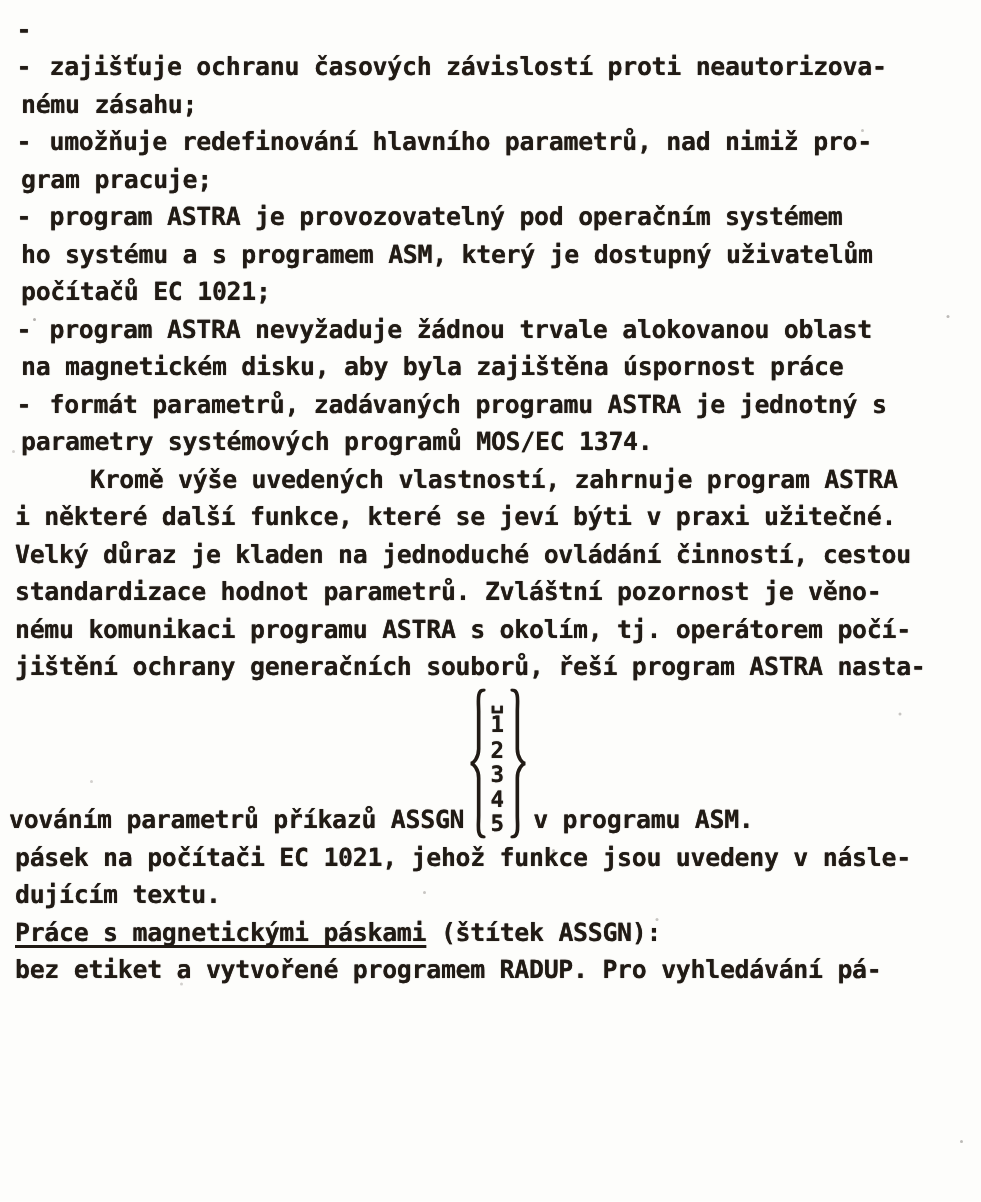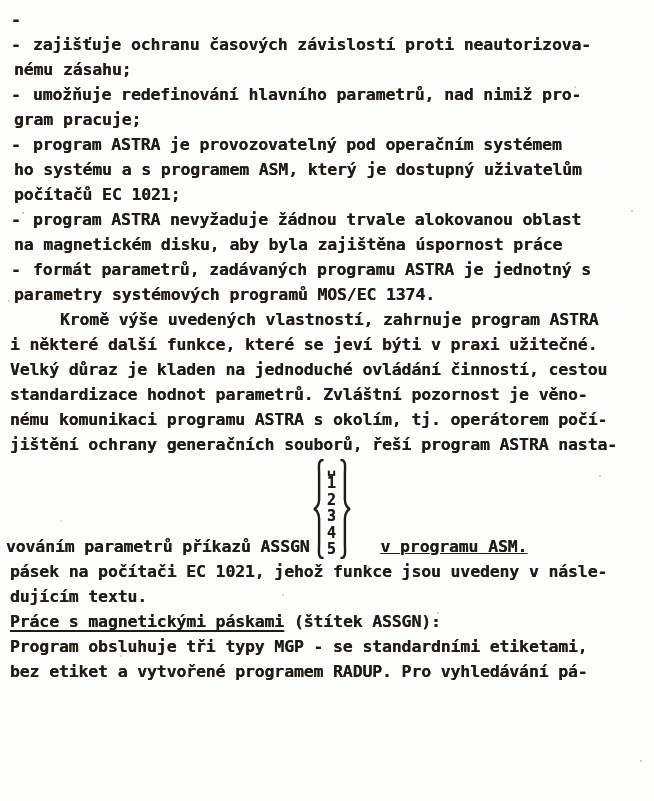--- a/index.html
+++ b/index.html
@@ -70,21 +70,21 @@
   .brace-svg { display: block; }
   .brace-stack {
     display: flex;
     flex-direction: column;
     align-items: center;
     width: 16px;
     font-size: 15px;
     line-height: 16.4px;
     white-space: pre;
   }
-  .after-text { margin-left: 29px; text-decoration: underline; }
+  .after-text { margin-left: 4px; }
 </style>
 </head>
 <body>
 
 <div class="page">
   <div id="doc">
       <div class="line b1"><span class="dash">-</span></div>
       <div class="line b1"><span class="dash">-</span><span>zajišťuje ochranu časových závislostí proti neautorizova-</span></div>
       <div class="line bc"><span>nému zásahu;</span></div>
       <div class="line b1"><span class="dash">-</span><span>umožňuje redefinování hlavního parametrů, nad nimiž pro-</span></div>
@@ -111,16 +111,15 @@
           <span class="brace-stack"><span>␣</span><span>1</span><span>2</span><span>3</span><span>4</span><span>5</span></span>
           <svg width="12" height="100" viewBox="0 0 11 99" class="brace-svg">
             <path d="M10 1 C5.2 1 6.6 9 6.6 15 L6.6 40 C6.6 46 3 49.5 1.2 49.5 C3 49.5 6.6 53 6.6 59 L6.6 84 C6.6 90 5.2 98 10 98" fill="none" stroke="#211b15" stroke-width="2.4" stroke-linecap="round" transform="translate(11,0) scale(-1,1)"></path>
           </svg>
         </span>
         <span class="after-text">v programu ASM.</span>
       </div>
       <div class="line fl"><span>pásek na počítači EC 1021, jehož funkce jsou uvedeny v násle-</span></div>
       <div class="line fl"><span>dujícím textu.</span></div>
       <div class="line fl"><span class="uline">Práce s magnetickými páskami</span><span> (štítek ASSGN):</span></div>
-      <div class="line fl"><span>Program obsluhuje tři typy MGP - se standardními etiketami,</span></div>
       <div class="line fl"><span>bez etiket a vytvořené programem RADUP. Pro vyhledávání pá-</span></div>
     </div>
 </div>
 
 </body></html>

